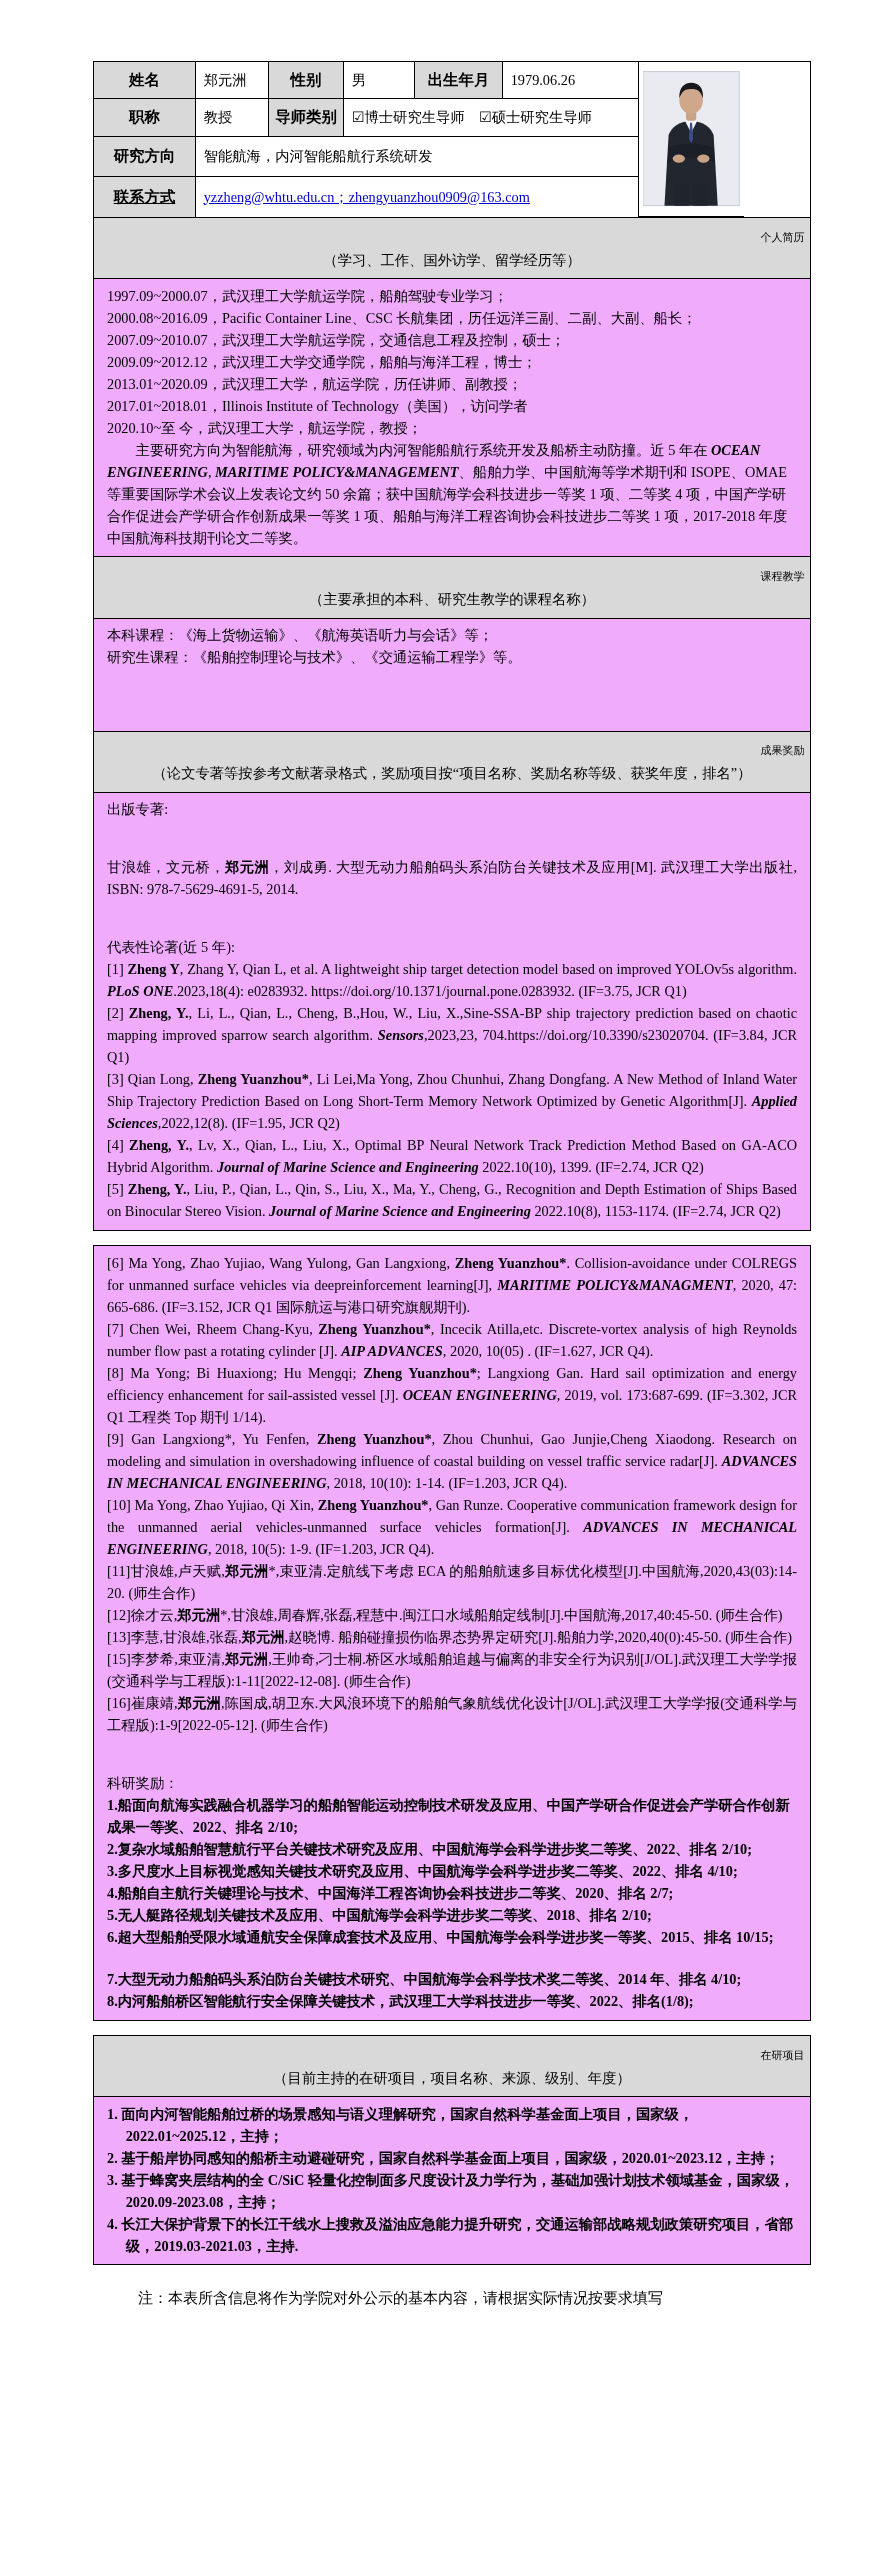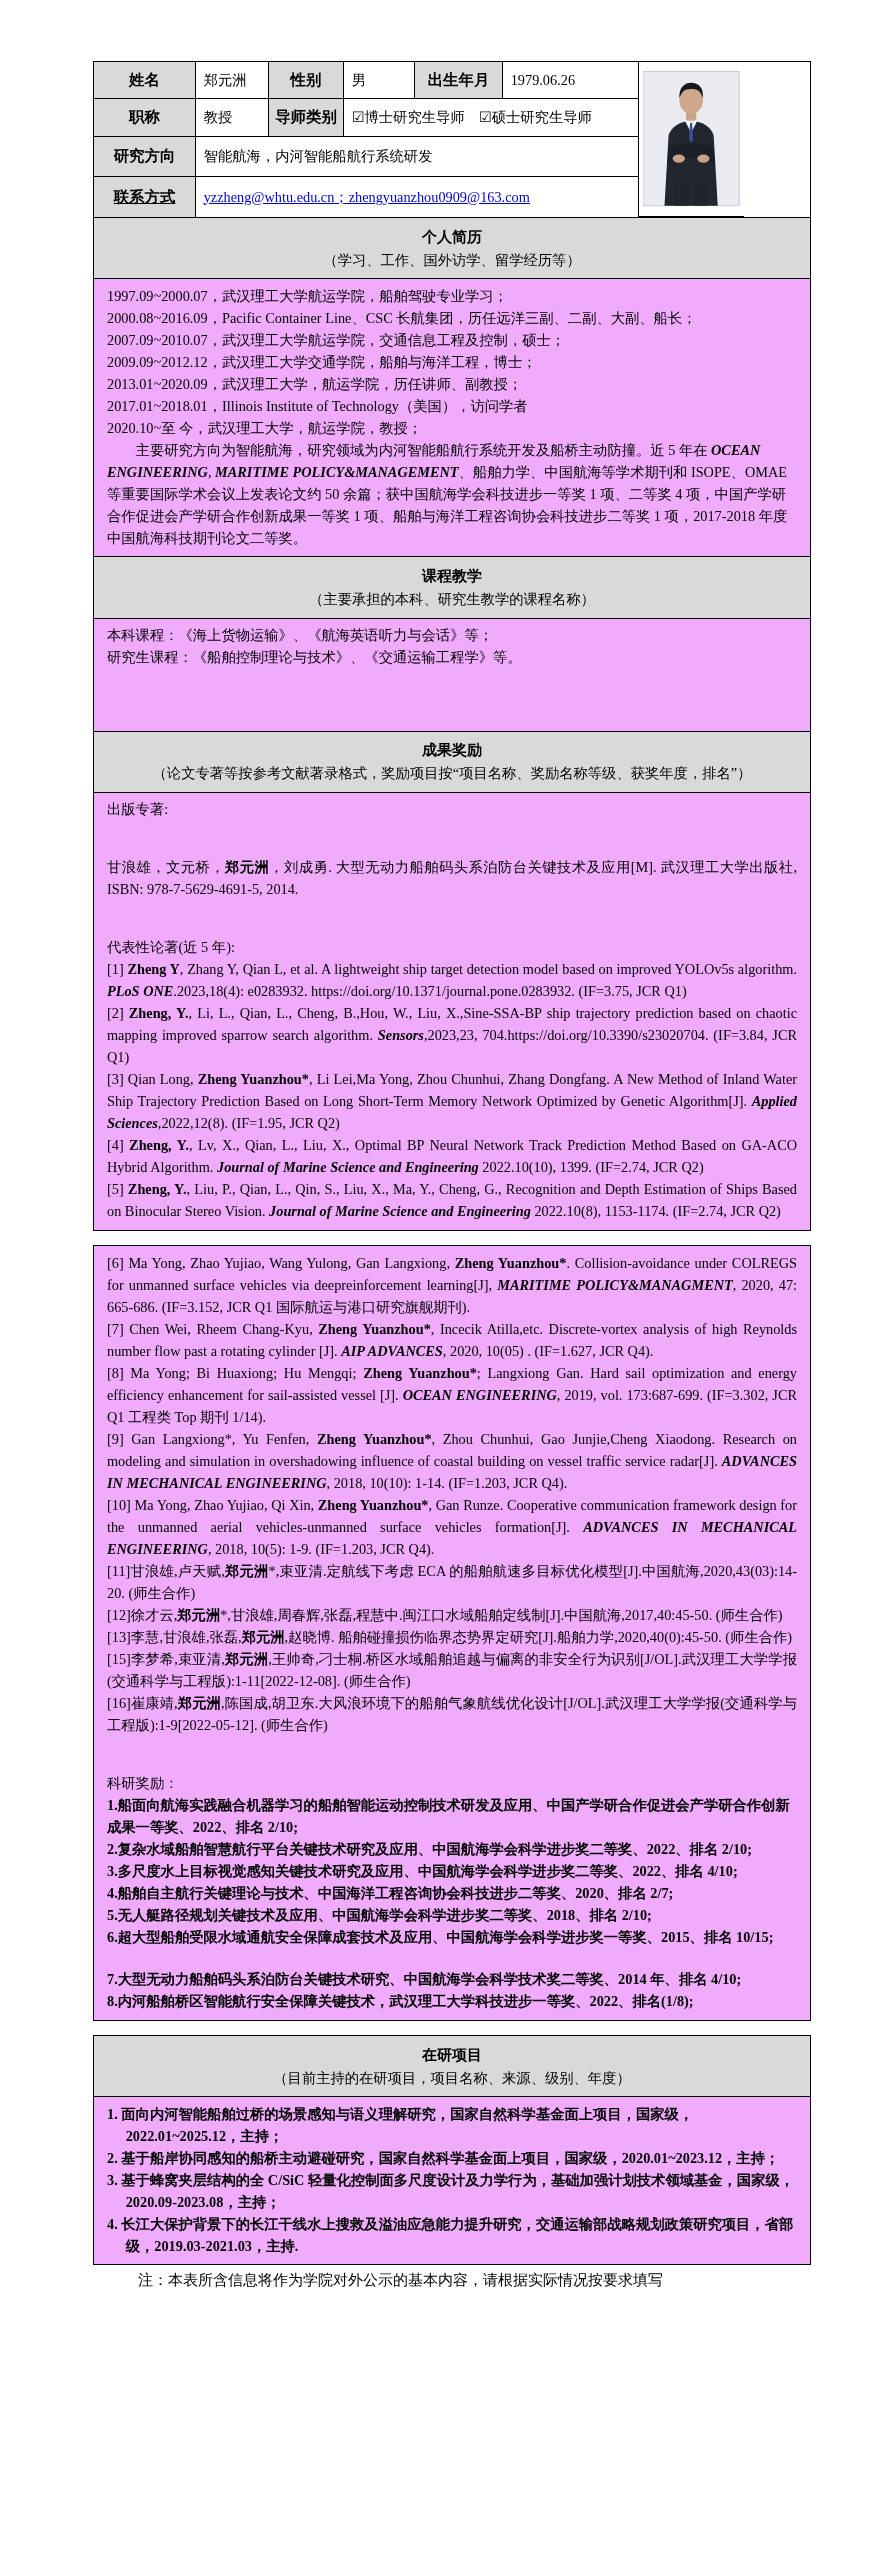--- a/index.html
+++ b/index.html
@@ -18,39 +18,39 @@
         display:flex;align-items:center;overflow:hidden;}
   .cell.last-col{border-right:none;}
   .cell.last-row{border-bottom:none;text-decoration:underline;}
   .lbl{background:#d9d9d9;justify-content:center;font-weight:bold;font-size:15.4px;}
   .val{padding-left:7.7px;background:#fff;}
   .photo-cell{grid-column:7;grid-row:1/5;padding:4.4px;justify-content:center;}
   .contact-link{color:#0000cc;text-decoration:underline;cursor:pointer;}
 
   
   .sec-header{background:#d9d9d9;text-align:center;padding:6.6px 5.5px;border-bottom:1.1px solid #000;}
-  .sec-header .sec-title{font-weight:bold;font-size:15px;line-height:24px;}
+  .sec-header .sec-title{font-weight:normal;font-size:11px;line-height:24px;text-align:right;}
   .sec-header .sec-subtitle{font-size:14.3px;line-height:23px;}
 
   
   .sec-body{padding:5.5px 13px 7.7px 13px;border-bottom:1.1px solid #000;background:#f0abfc;}
   .page-box > :last-child{border-bottom:none;}
   .body-line{line-height:22px;}
   .para-indent{text-indent:2em;line-height:22px;}
   .ref-line{line-height:22px;text-align:justify;}
   .award-line{line-height:22px;font-weight:bold;}
   .proj-line{line-height:22px;padding-left:18.7px;text-indent:-18.7px;font-weight:bold;}
   .gap-s{height:20px;}
   .gap-m{height:36px;}
   .heading-line{line-height:22px;}
   .teach-body{min-height:99px;}
   .jn{font-weight:bold;}
   b{font-weight:bold;}
 
-  .footer-note{margin-top:4px;padding-left:45px;font-size:15px;line-height:22px;}
+  .footer-note{margin-top:22px;padding-left:45px;font-size:15px;line-height:22px;}
 
   
   .photo-frame{width:100%;height:100%;display:block;}
 </style>
 </head>
 <body>
 
 <div class="doc">
 
   <div class="page-box">

